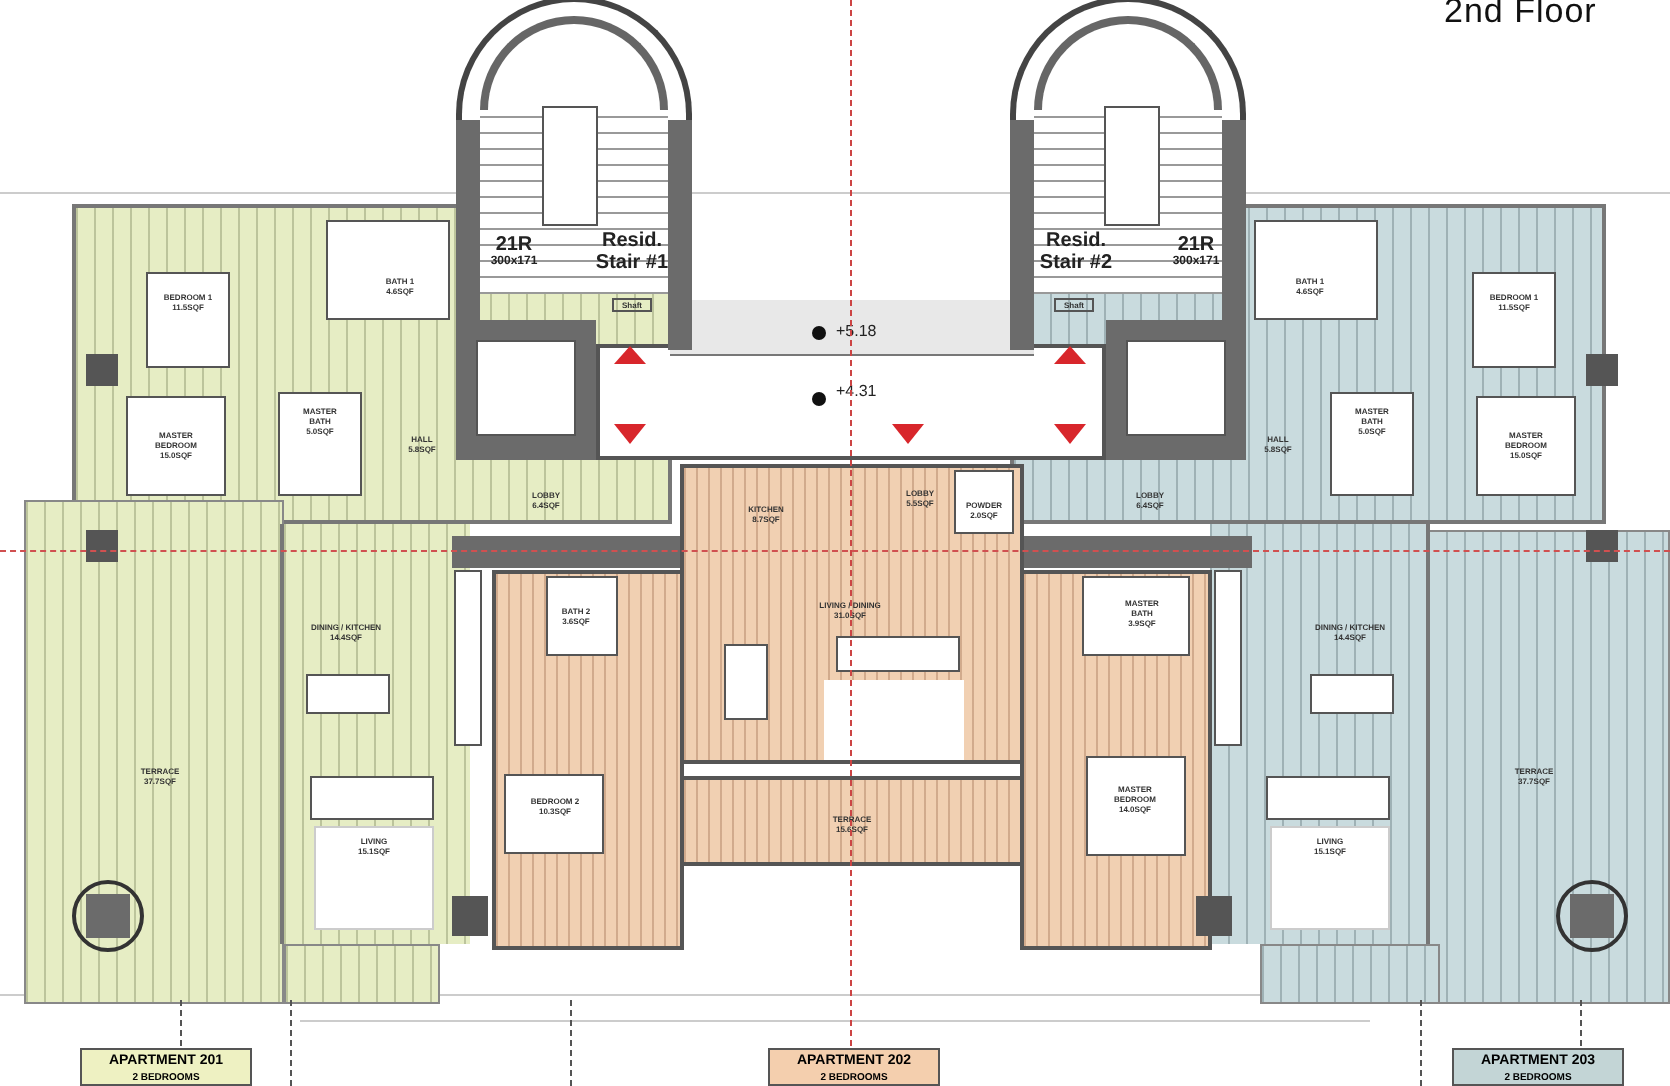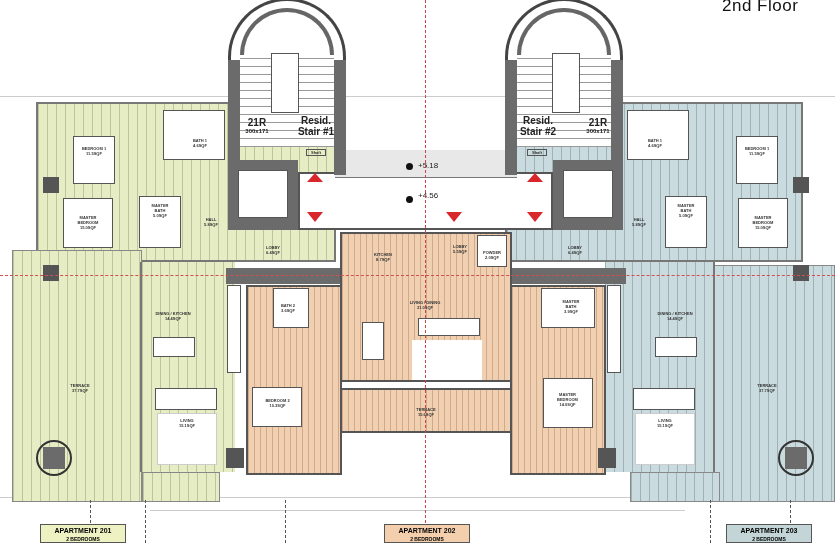--- a/index.html
+++ b/index.html
@@ -180,21 +180,21 @@
 <div class="abs stair-sub" style="left:583px;top:128px;width:30px;">300x171</div>
 <div class="abs wall" style="left:553px;top:160px;width:70px;height:70px;"></div>
 <div class="abs white thin" style="left:563px;top:170px;width:50px;height:48px;"></div>
 
 <div class="abs lbl" style="left:306px;top:149px;width:20px;border:1px solid #555;">Shaft</div>
 <div class="abs lbl" style="left:527px;top:149px;width:20px;border:1px solid #555;">Shaft</div>
 
 <div class="abs" style="left:406px;top:163px;width:7px;height:7px;border-radius:50%;background:#111;"></div>
 <div class="abs elev" style="left:418px;top:161px;">+5.18</div>
 <div class="abs" style="left:406px;top:196px;width:7px;height:7px;border-radius:50%;background:#111;"></div>
-<div class="abs elev" style="left:418px;top:191px;">+4.56</div>
+<div class="abs elev" style="left:418px;top:191px;">+4.31</div>
 
 <div class="abs arrow-up" style="left:307px;top:173px;"></div>
 <div class="abs arrow-up" style="left:527px;top:173px;"></div>
 <div class="abs arrow-down" style="left:307px;top:212px;"></div>
 <div class="abs arrow-down" style="left:446px;top:212px;"></div>
 <div class="abs arrow-down" style="left:527px;top:212px;"></div>
 
 <div class="abs wall" style="left:226px;top:268px;width:114px;height:16px;"></div>
 <div class="abs wall" style="left:512px;top:268px;width:114px;height:16px;"></div>
 <div class="abs wall-d" style="left:226px;top:448px;width:18px;height:20px;"></div>

